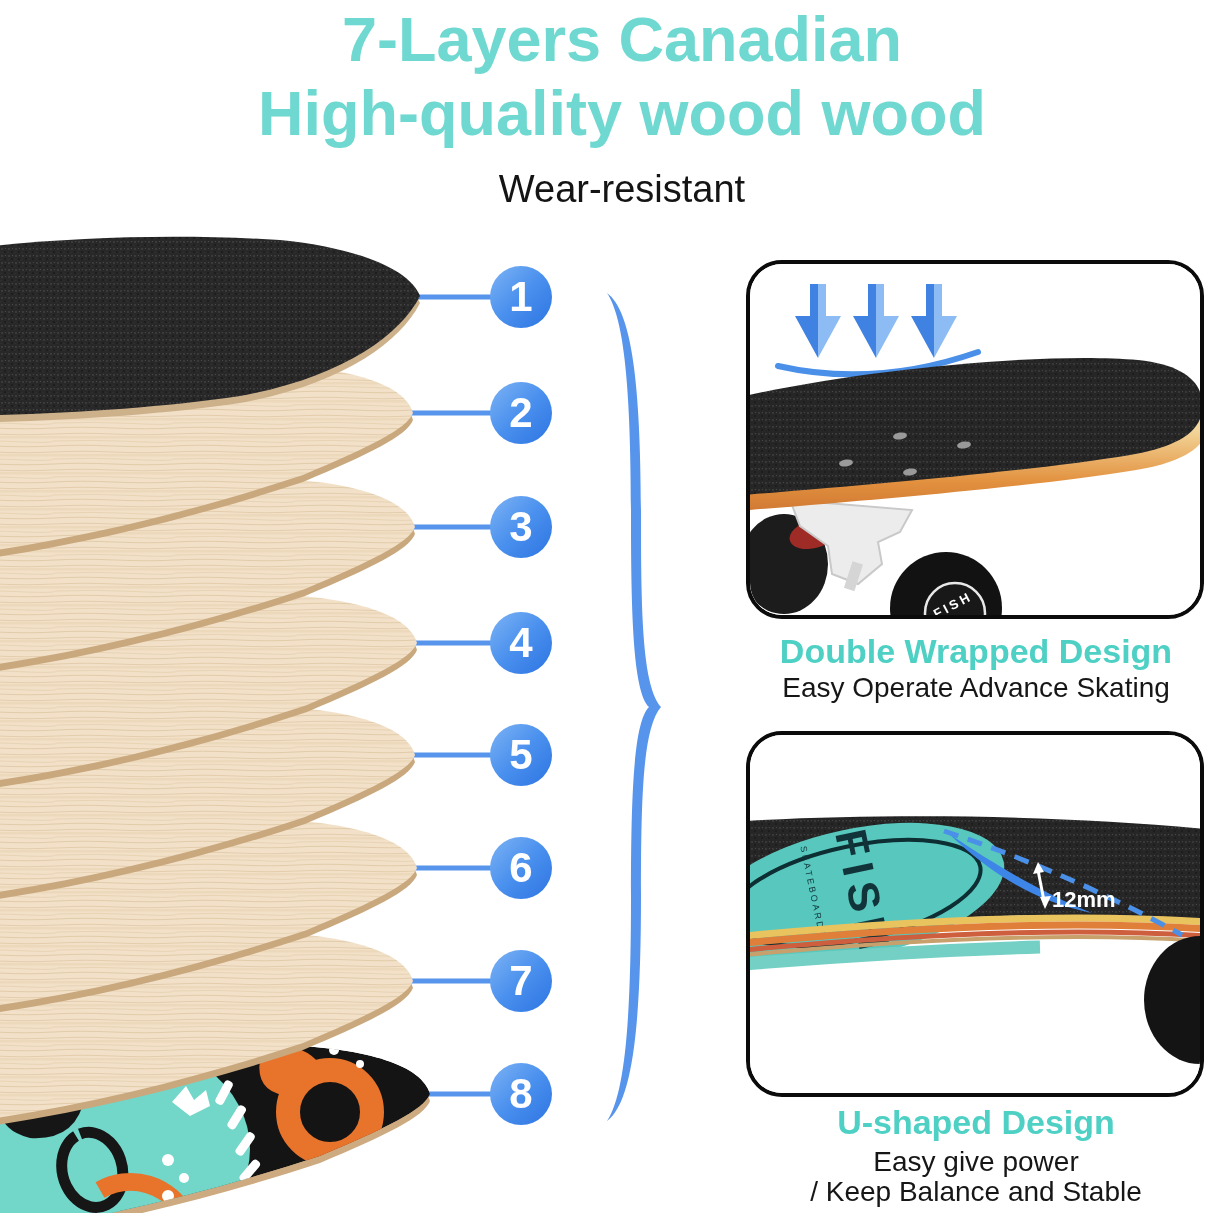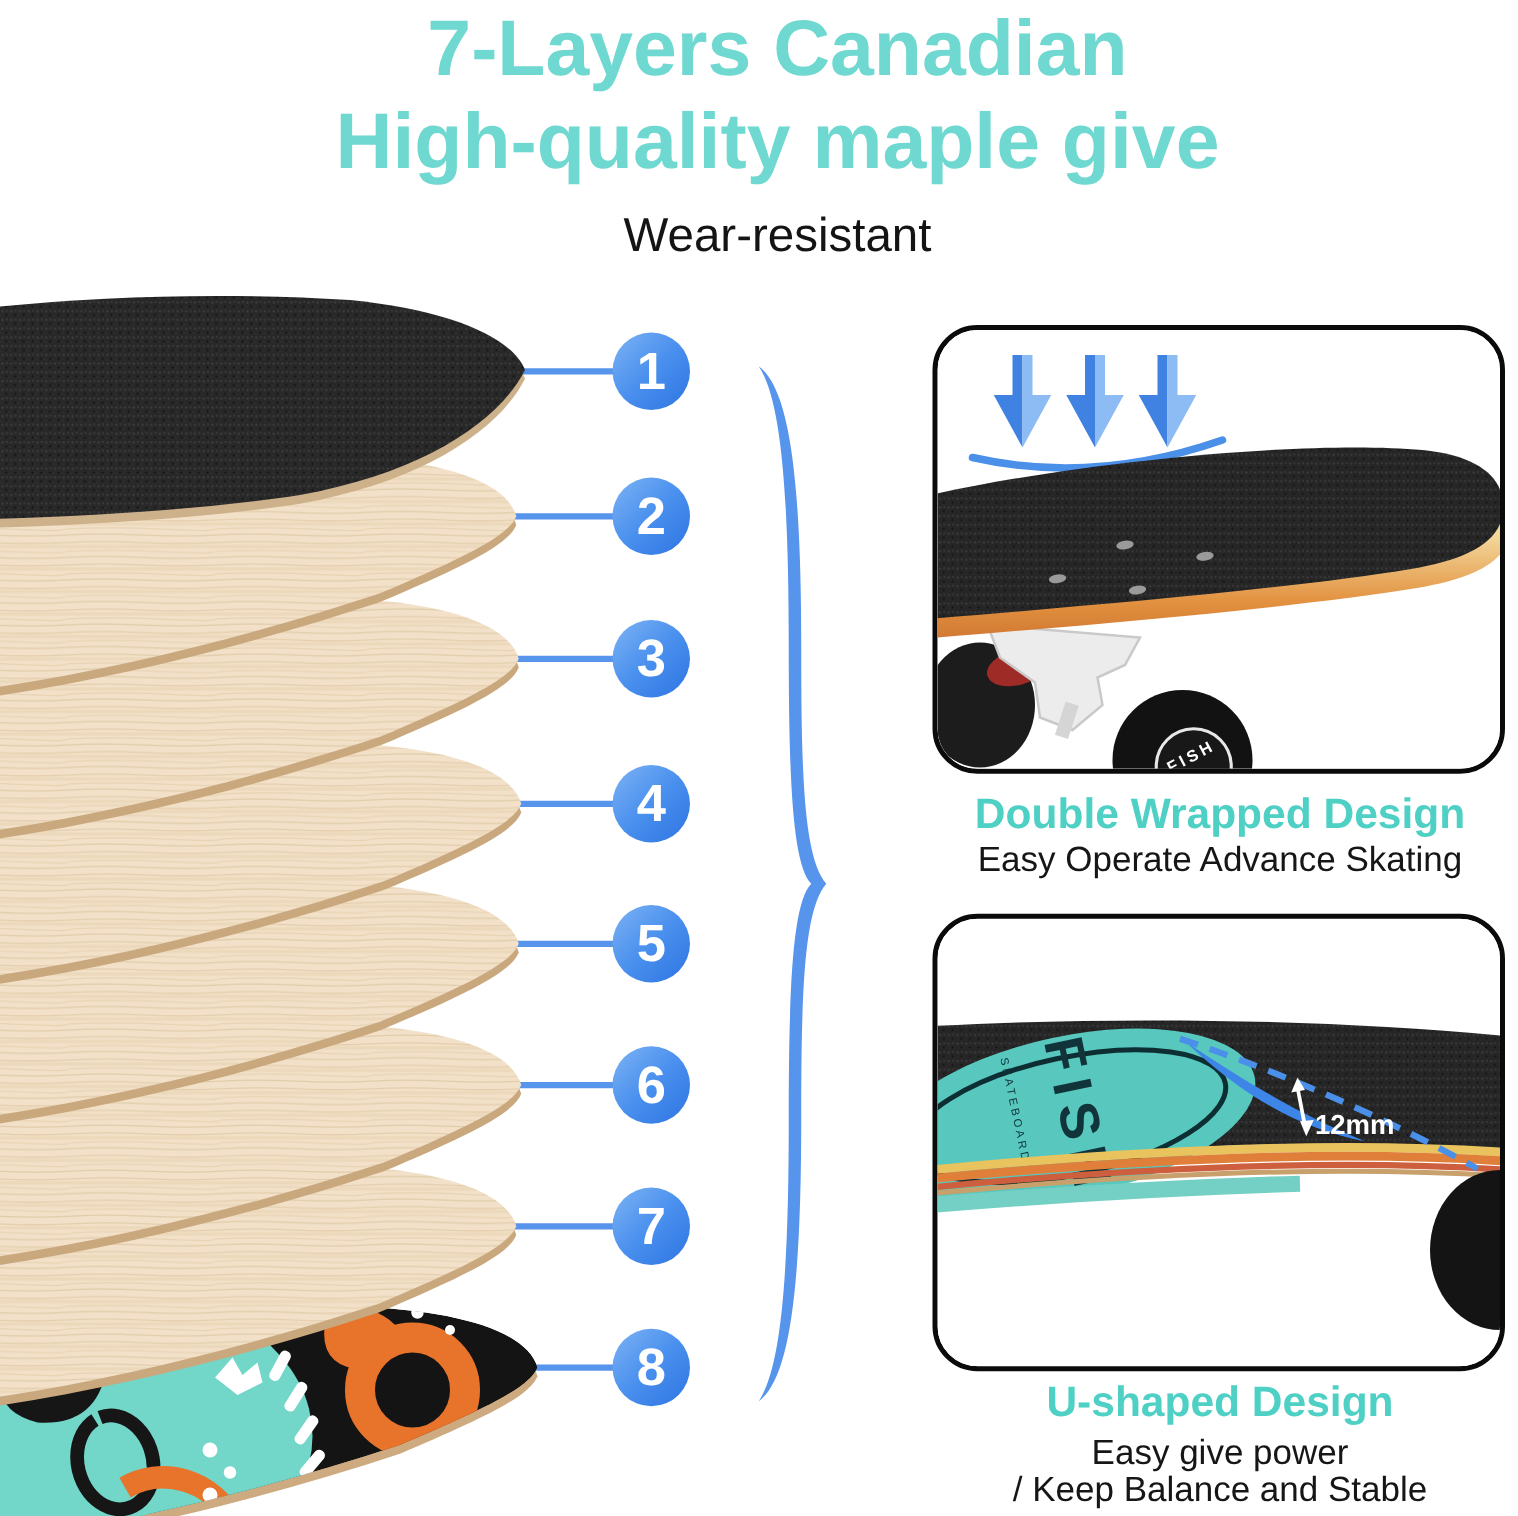--- a/index.html
+++ b/index.html
@@ -37,21 +37,21 @@
   #cap2-sub1{top:1146px;}
   #cap2-sub2{top:1176px;}
 </style>
 </head>
 <body>
 
 <div class="stage">
 
   <div class="title-block">
     <div class="title-line">7-Layers Canadian</div>
-    <div class="title-line">High-quality maple give</div>
+    <div class="title-line">High-quality wood wood</div>
   </div>
   <div class="subtitle">Wear-resistant</div>
 
   <svg class="diagram-svg" viewBox="0 0 1214 1213" xmlns="http://www.w3.org/2000/svg">
     <defs>
       <pattern id="woodP" width="120" height="18" patternUnits="userSpaceOnUse">
         <rect width="120" height="18" fill="#f2e1c8"></rect>
         <rect y="5" width="120" height="2.5" fill="#ecd8ba"></rect>
         <path d="M0 3 Q30 1.5 60 3 T120 3" stroke="#e4cdad" stroke-width="1.1" fill="none"></path>
         <path d="M0 10 Q40 8.5 80 10.5 T120 10" stroke="#e8d3b4" stroke-width="1" fill="none"></path>

